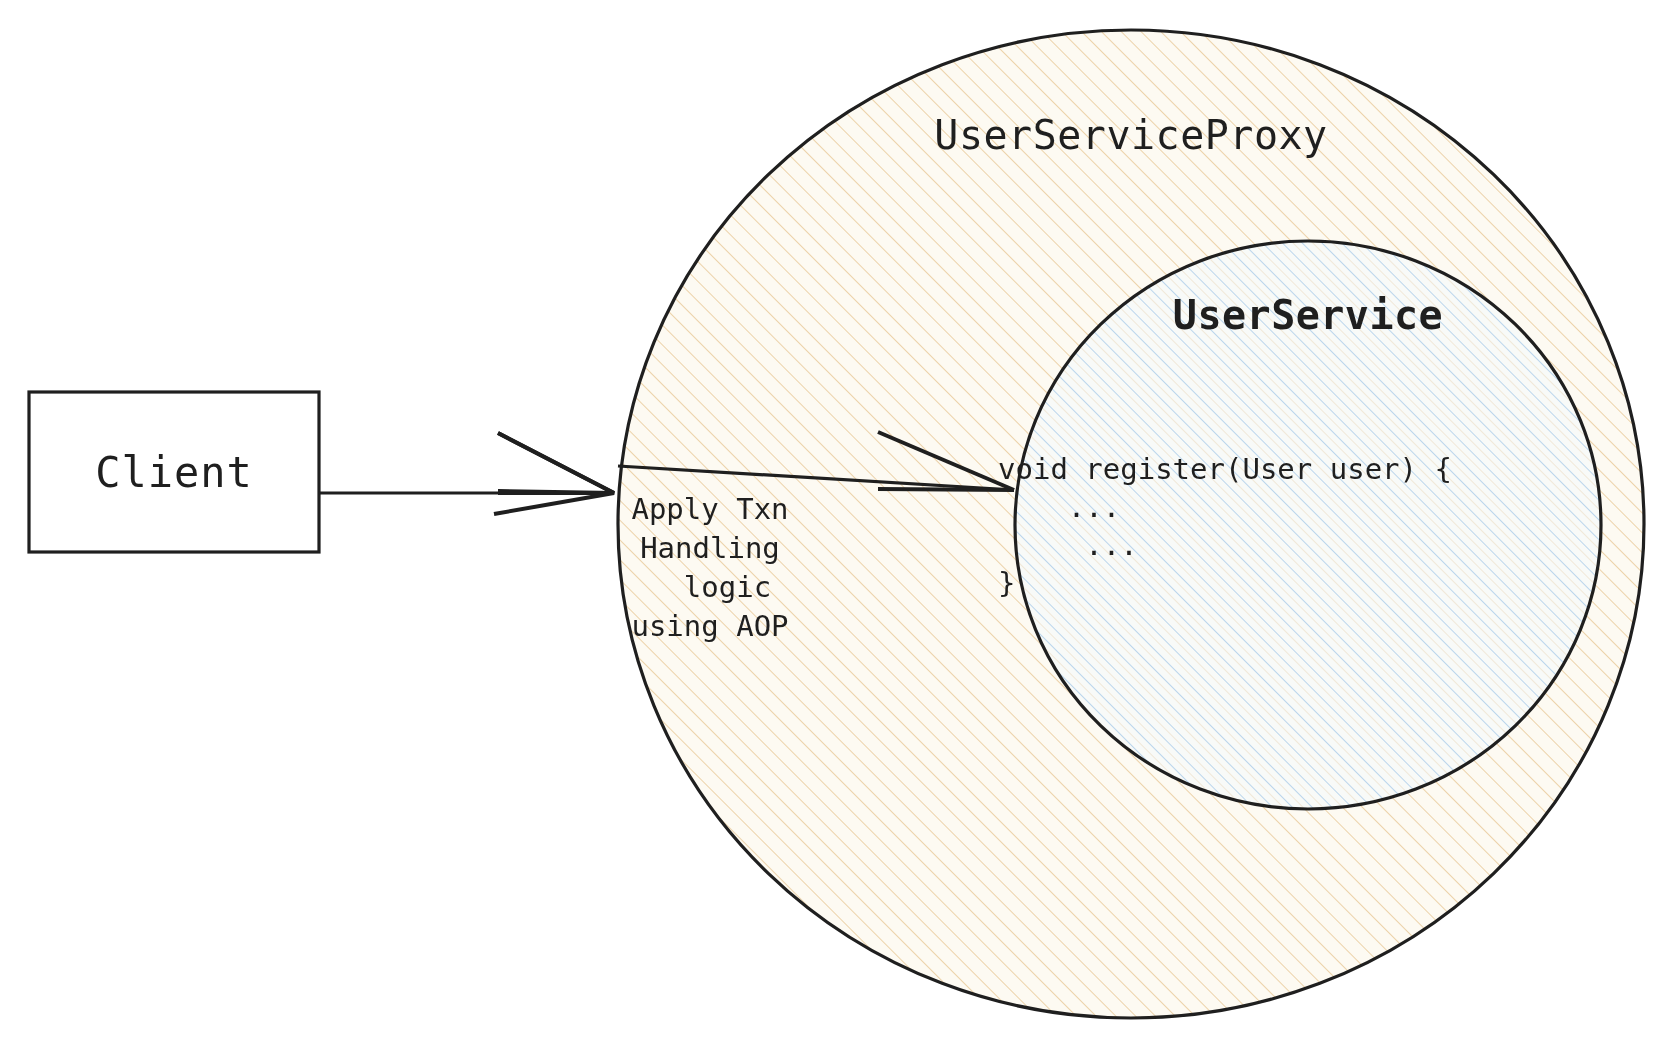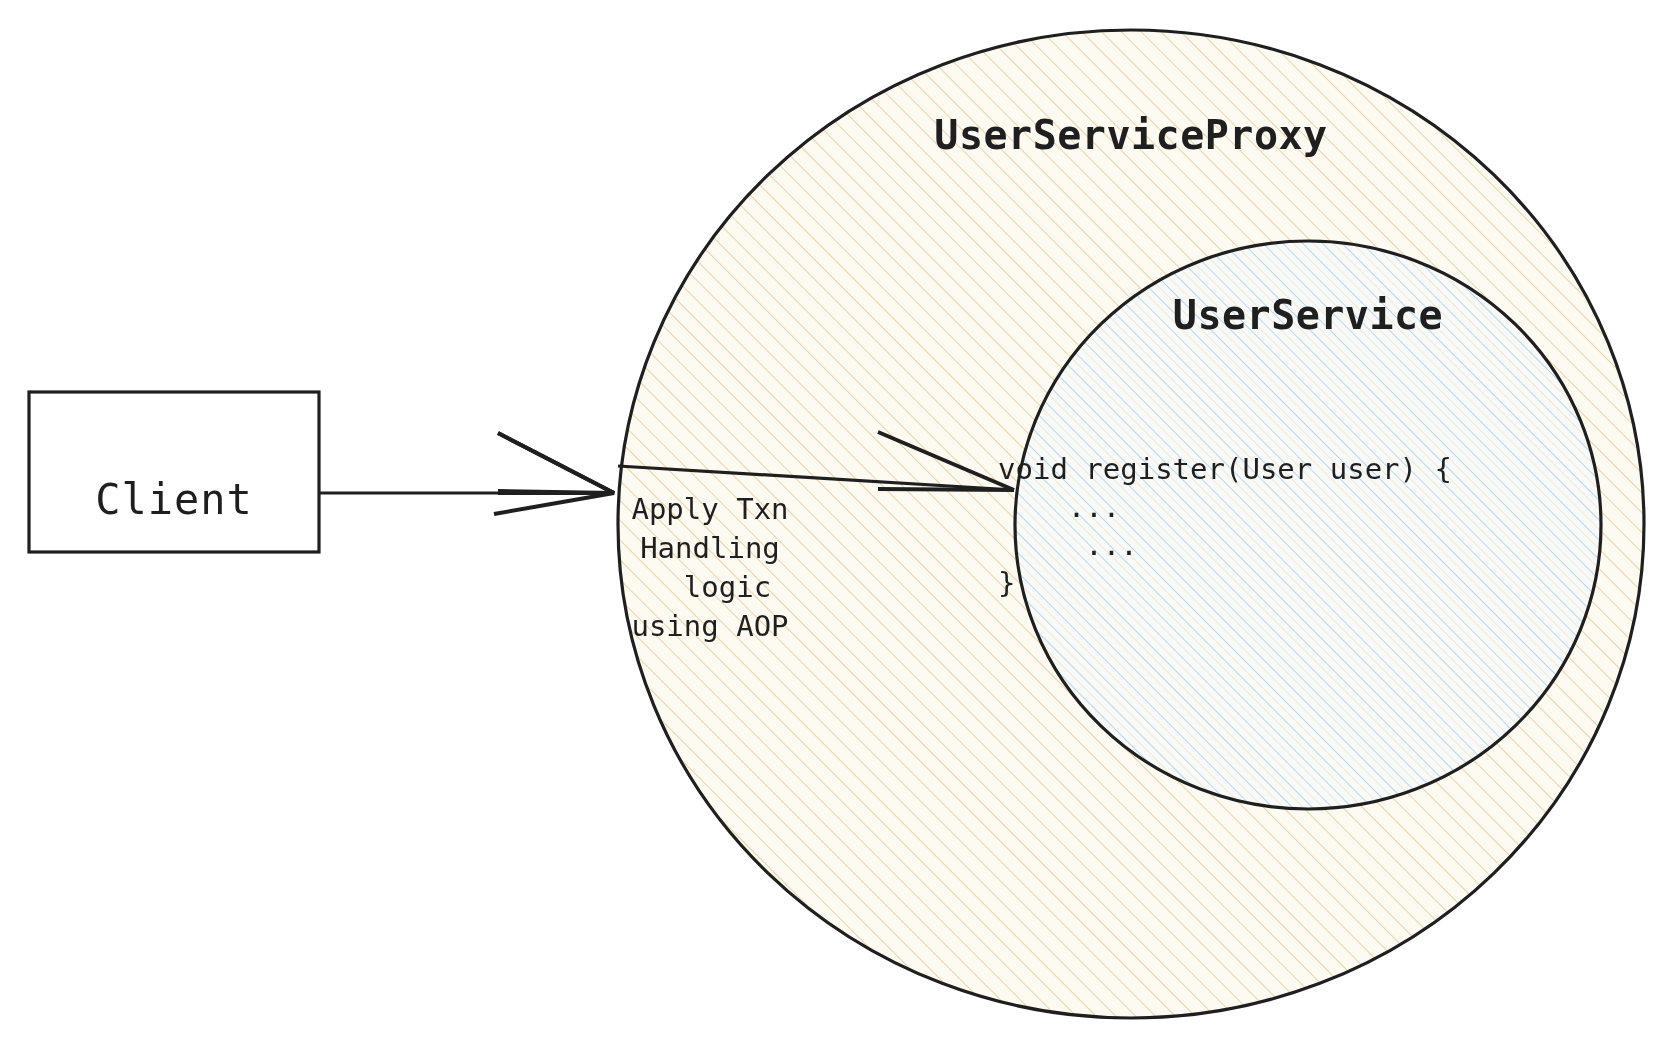--- a/index.html
+++ b/index.html
@@ -32,30 +32,29 @@
   #client-label {
     left: 29px;
     top: 392px;
     width: 290px;
     height: 160px;
     display: flex;
     align-items: center;
     justify-content: center;
     font-size: 42px;
     letter-spacing: 1px;
-    margin-top: 27px;
   }
   
   #proxy-title {
     left: 631px;
     top: 112px;
     width: 1000px;
     text-align: center;
     font-size: 40px;
-    font-weight: 700;
+    font-weight: 400;
     letter-spacing: 0.5px;
   }
   
   #service-title {
     left: 1015px;
     top: 292px;
     width: 586px;
     text-align: center;
     font-size: 40px;
     font-weight: 700;

